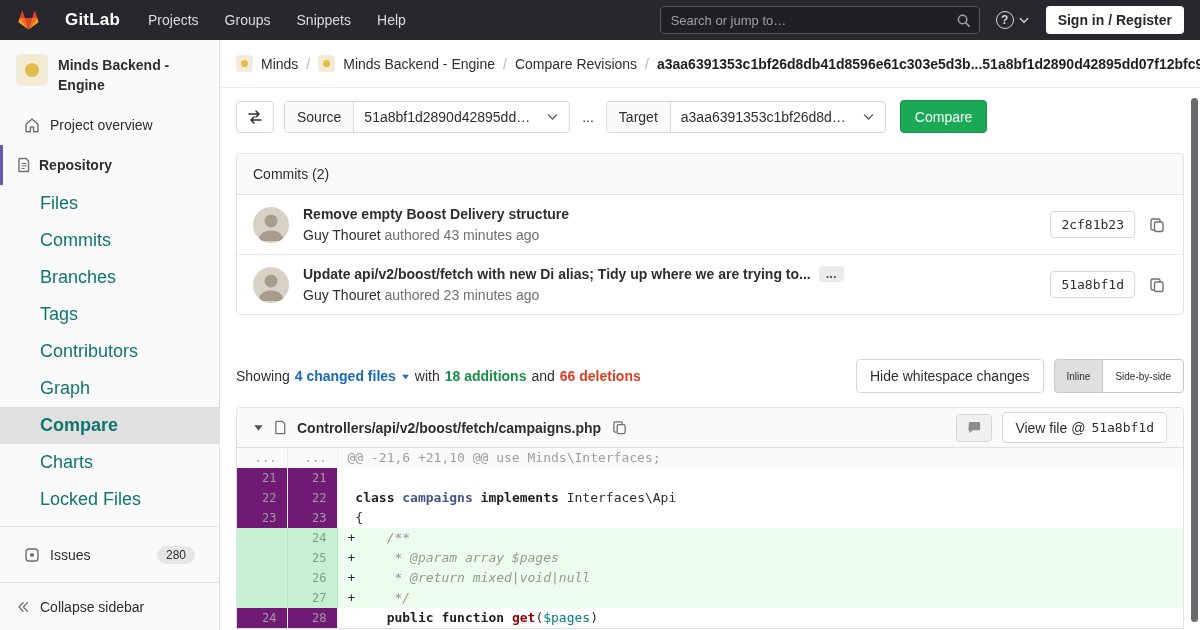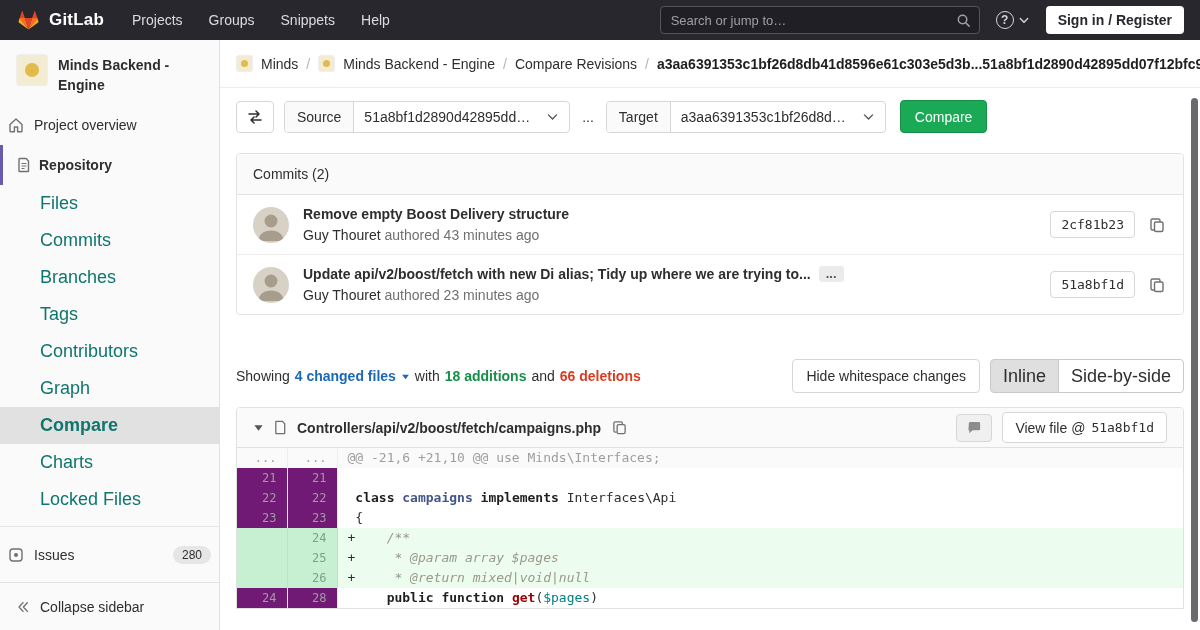--- a/index.html
+++ b/index.html
@@ -5,21 +5,21 @@
   * { box-sizing: border-box; margin: 0; padding: 0; }
   html,body { width:1200px; height:630px; overflow:hidden; }
   body {
     font-family:"Liberation Sans","DejaVu Sans",sans-serif;
     font-size:14px; color:#2e2e2e; background:#fff;
   }
   button { font-family:inherit; cursor:pointer; }
 
   
   .navbar{height:40px;background:#28272d;display:flex;align-items:center;padding:0 16px;position:relative;z-index:20;}
-  .brand{display:flex;align-items:center;gap:8px;cursor:pointer;}
+  .brand{display:flex;align-items:center;gap:24px;cursor:pointer;}
   .brand-name{color:#fff;font-weight:600;font-size:17px;letter-spacing:.2px;}
   .nav-menu{display:flex;gap:26px;margin-left:28px;list-style:none;}
   .nav-menu li{color:#dcdcdf;font-size:14px;cursor:pointer;}
   .nav-right{margin-left:auto;display:flex;align-items:center;gap:16px;}
   .search{position:relative;width:320px;height:28px;background:#201f25;border:1px solid #55545a;border-radius:4px;}
   .search input{position:absolute;inset:0;background:transparent;border:none;outline:none;color:#e6e6e9;font-size:13px;padding:0 30px 0 10px;font-family:inherit;}
   .search input::placeholder{color:#9f9fa5;}
   .search .s-icon{position:absolute;right:8px;top:6px;color:#9f9fa5;}
   .help{display:flex;align-items:center;gap:4px;color:#d5d5da;cursor:pointer;}
   .help-circle{width:18px;height:18px;border:1.5px solid #d5d5da;border-radius:50%;display:inline-flex;align-items:center;justify-content:center;font-size:12px;font-weight:700;}
@@ -27,21 +27,21 @@
 
   
   .below{display:flex;height:590px;}
 
   
   .sidebar{width:220px;background:#fafafa;border-right:1px solid #e1e1e1;position:relative;flex-shrink:0;}
   .proj{display:flex;gap:10px;padding:14px 16px 10px;align-items:flex-start;cursor:pointer;}
   .proj-avatar{width:32px;height:32px;border-radius:4px;background:#f3ecd2;border:1px solid #ecle; border:1px solid #eee;position:relative;flex-shrink:0;}
   .proj-avatar::after{content:"";position:absolute;inset:8px;background:#e3bb4d;border-radius:50%;}
   .proj-name{font-weight:600;font-size:14px;line-height:1.4;color:#2e2e2e;padding-top:2px;}
-  .nav-item{display:flex;align-items:center;gap:10px;height:40px;padding:0 8px;color:#2e2e2e;font-size:14px;cursor:pointer;}
+  .nav-item{display:flex;align-items:center;gap:10px;height:40px;padding:0 24px;color:#2e2e2e;font-size:14px;cursor:pointer;}
   .nav-item .icon{color:#707070;width:16px;display:inline-flex;}
   .nav-item.repository{border-left:3px solid #665cab;padding-left:13px;font-weight:600;gap:7px;}
   .sub-item{height:37px;display:flex;align-items:center;padding-left:40px;font-size:18px;color:#0f766e;cursor:pointer;}
   .sub-item.active{background:#e1e1e1;font-weight:600;}
   .side-divider{border-top:1px solid #e6e6e6;margin:8px 0;}
   .badge{margin-left:auto;background:rgba(0,0,0,.08);border-radius:10px;padding:2px 9px;font-size:12px;color:#2e2e2e;}
   .collapse{position:absolute;bottom:0;left:0;right:0;height:48px;border-top:1px solid #e1e1e1;display:flex;align-items:center;gap:10px;padding:0 16px;color:#2e2e2e;cursor:pointer;background:#fafafa;}
   .collapse .icon{color:#707070;display:inline-flex;}
 
   
@@ -78,21 +78,21 @@
   .copy-btn{color:#707070;background:none;border:none;display:inline-flex;padding:2px;}
 
   .summary-row{display:flex;align-items:center;margin:44px 16px 14px;flex-shrink:0;}
   .summary-text{display:flex;align-items:center;gap:5px;white-space:nowrap;}
   .files-link{color:#1b69b6;font-weight:600;cursor:pointer;display:inline-flex;align-items:center;gap:5px;}
   .adds{color:#168f48;font-weight:700;}
   .dels{color:#db3b21;font-weight:700;}
   .summary-btns{margin-left:auto;display:flex;align-items:center;}
   .btn-plain{height:34px;border:1px solid #d7d7d7;background:#fff;padding:0 13px;font-size:14px;color:#2e2e2e;border-radius:4px;}
   .seg{display:flex;margin-left:10px;}
-  .seg button{height:34px;border:1px solid #c9c9c9;background:#fff;padding:0 12px;font-size:18px;color:#2e2e2e;}
+  .seg button{height:34px;border:1px solid #c9c9c9;background:#fff;padding:0 12px;font-size:10px;color:#2e2e2e;}
   .seg .seg-left{border-radius:4px 0 0 4px;}
   .seg .seg-right{border-radius:0 4px 4px 0;margin-left:-1px;}
   .seg .active{background:#dfdfdf;}
 
   .diff-panel{margin:0 16px;border:1px solid #e1e1e1;border-radius:4px 4px 0 0;flex-shrink:0;overflow:hidden;background:#fff;}
   .diff-header{display:flex;align-items:center;padding:7px 16px;gap:9px;background:#fafafa;border-bottom:1px solid #e1e1e1;height:40px;}
   .file-caret{color:#555;display:inline-flex;cursor:pointer;}
   .file-icon{color:#707070;display:inline-flex;}
   .file-path{font-weight:600;color:#2e2e2e;cursor:pointer;}
   .diff-header-right{margin-left:auto;display:flex;align-items:center;gap:10px;}
@@ -429,20 +429,25 @@
               <tr class="add">
                 <td class="ln"></td>
                 <td class="ln">25</td>
                 <td class="code"><span>+</span><span>     </span><span class="tok-c">* @param array $pages</span></td>
               </tr>
               <tr class="add">
                 <td class="ln"></td>
                 <td class="ln">26</td>
                 <td class="code"><span>+</span><span>     </span><span class="tok-c">* @return mixed|void|null</span></td>
               </tr>
+              <tr class="add">
+                <td class="ln"></td>
+                <td class="ln">27</td>
+                <td class="code"><span>+</span><span>     </span><span class="tok-c">*/</span></td>
+              </tr>
               <tr class="context">
                 <td class="ln">24</td>
                 <td class="ln">28</td>
                 <td class="code"><span> </span><span>    </span><span class="tok-k">public</span><span> </span><span class="tok-k">function</span><span> </span><span class="tok-nf">get</span><span>(</span><span class="tok-nv">$pages</span><span>)</span></td>
               </tr>
             </tbody>
         </table>
       </div>
 
     </main>

